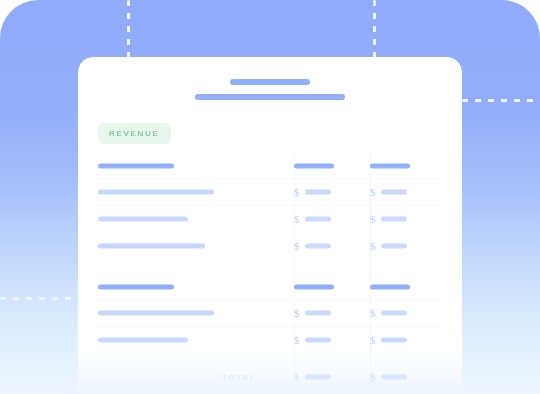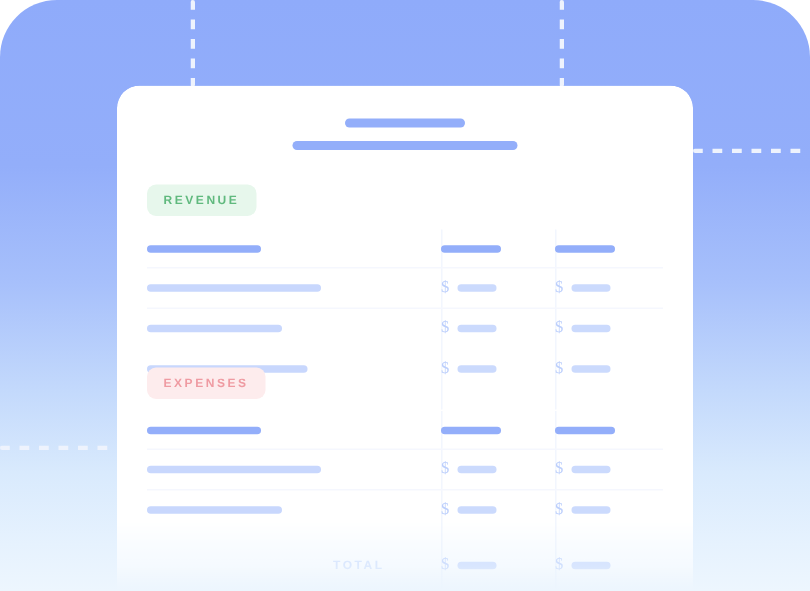--- a/index.html
+++ b/index.html
@@ -102,21 +102,21 @@
   
   .section-badge {
     position: absolute;
     display: inline-flex;
     align-items: center;
     justify-content: center;
     height: 21px;
     padding: 0 11px;
     border-radius: 6px;
     font-size: 8px;
-    font-weight: bold;
+    font-weight: normal;
     letter-spacing: 1.7px;
   }
   #badge-revenue {
     left: 20px;
     top: 66px;
     background: #e7f7ec;
     color: #60b97e;
   }
   #badge-expenses {
     left: 20px;
@@ -294,21 +294,20 @@
               <span class="amount-bar"></span>
             </span>
             <span class="cell-amount col-2">
               <span class="dollar">$</span>
               <span class="amount-bar"></span>
             </span>
           </div>
 
         </div>
 
-        <div class="section-badge" id="badge-expenses">EXPENSES</div>
 
         <div class="col-rule" id="col-rule-1-exp"></div>
         <div class="col-rule" id="col-rule-2-exp"></div>
 
         <div class="table-block" id="table-expenses">
 
           <div class="t-row header-row">
             <span class="cell-label">
               <span class="bar strong" style="width:76px"></span>
             </span>

